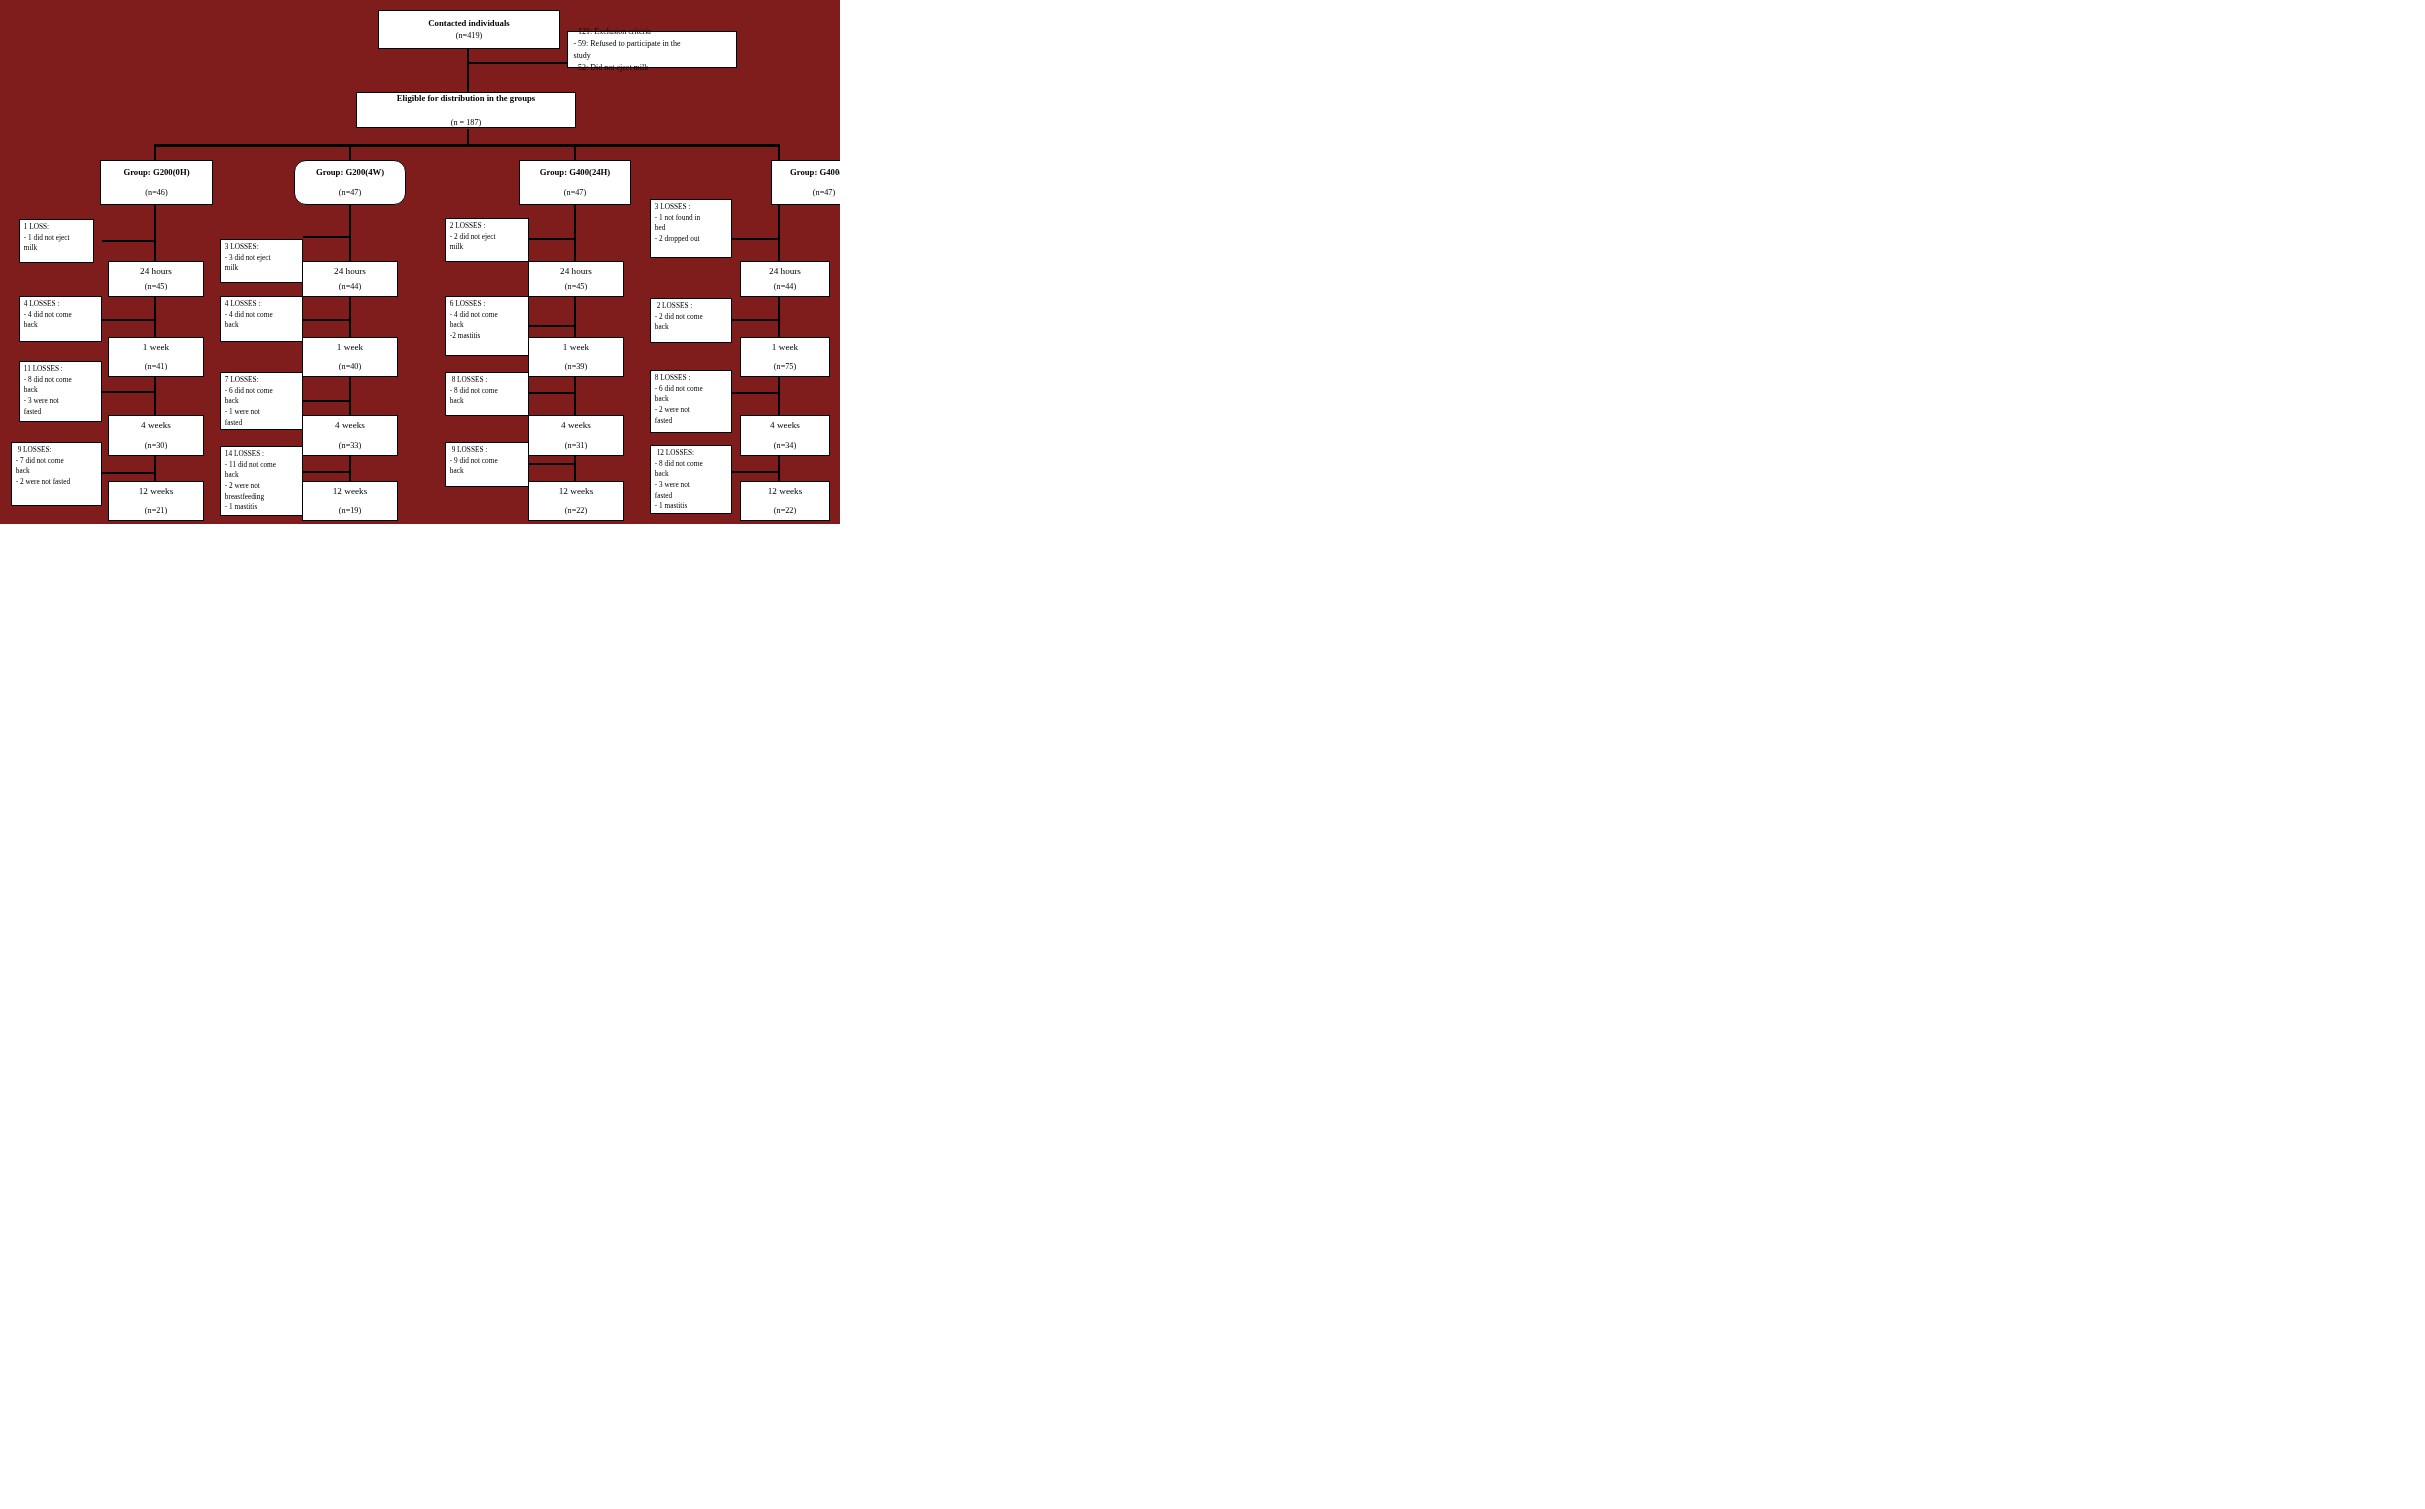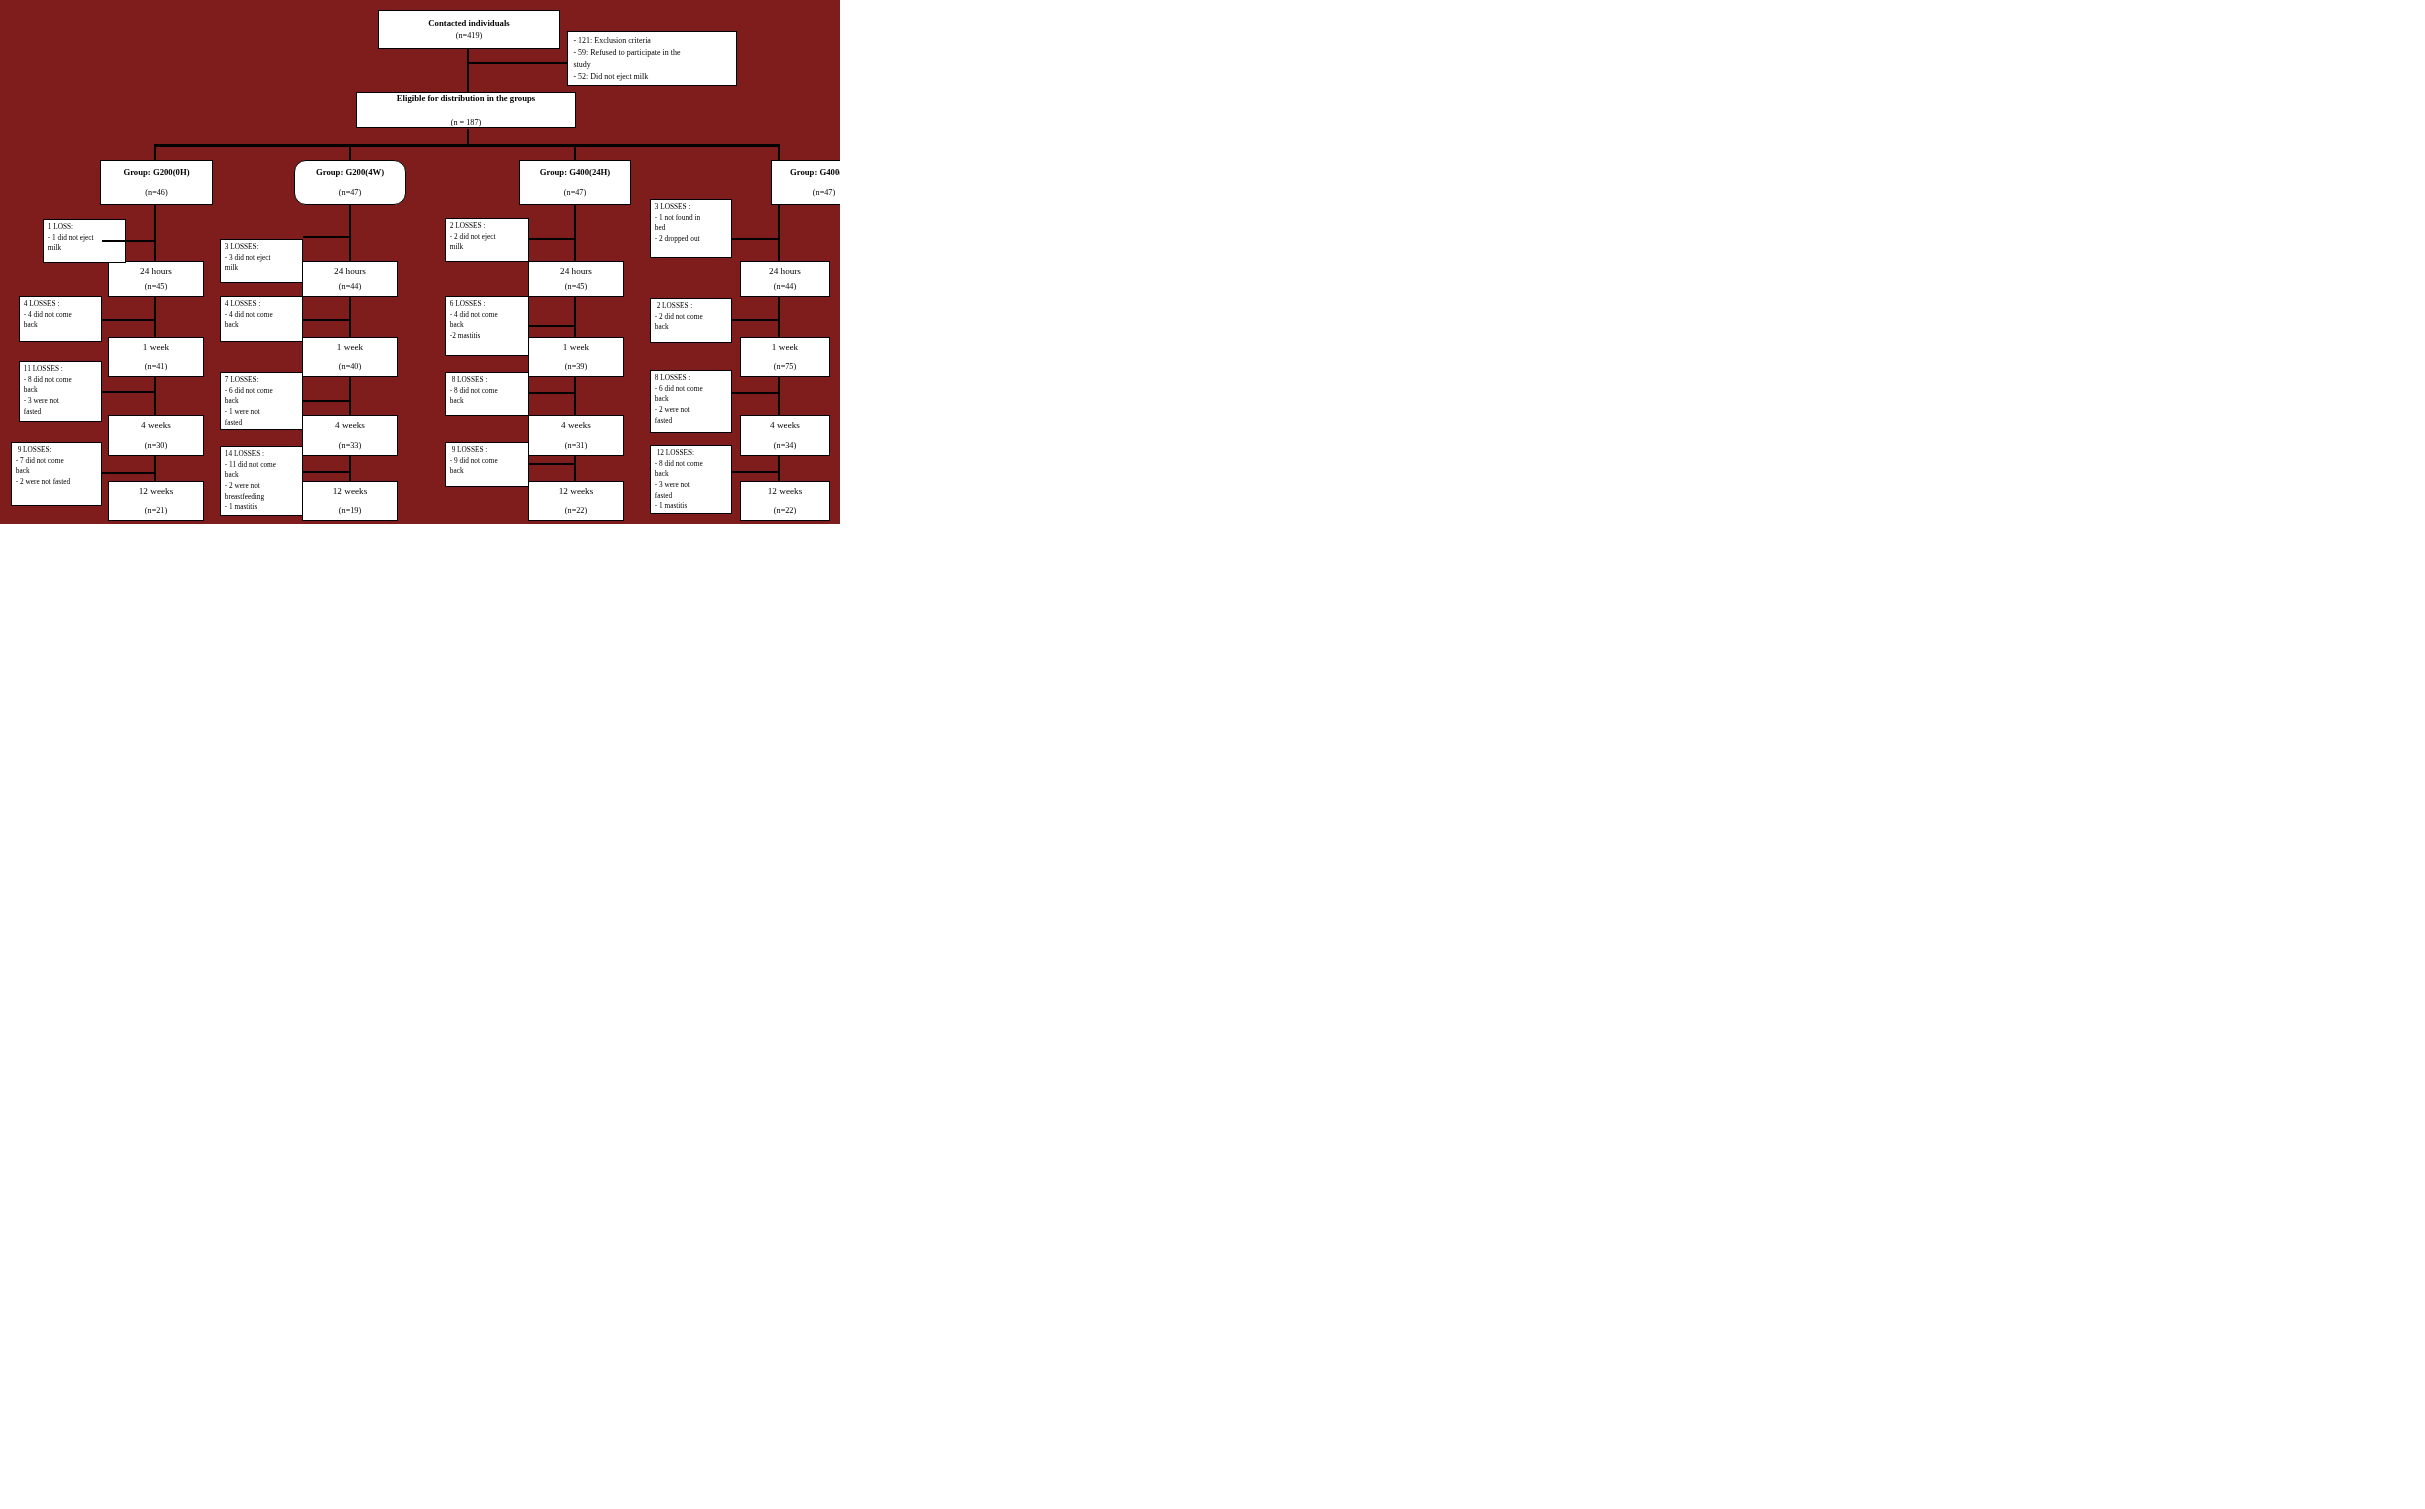--- a/index.html
+++ b/index.html
@@ -52,21 +52,21 @@
 <div class="canvas">
 
   <div class="box center2" style="left:378px;top:9.8px;width:182px;height:39px;">
     <div class="bold-title">Contacted individuals</div>
     <div class="n-text">(n=419)</div>
   </div>
 
   <div class="line" style="left:467px;top:49px;width:2.2px;height:44px;"></div>
   <div class="line" style="left:468px;top:62px;width:100px;height:2.2px;"></div>
 
-  <div class="box reasons-box" style="left:567px;top:31px;width:170px;height:55px;">
+  <div class="box reasons-box" style="left:567px;top:31px;width:170px;height:37px;">
     <div class="reasons-text">- 121: Exclusion criteria
 - 59: Refused to participate in the
 study
 - 52: Did not eject milk</div>
   </div>
 
   <div class="box center2" style="left:356px;top:92px;width:220px;height:36px;gap:2.2px;justify-content:space-between;">
     <div class="bold-title">Eligible for distribution in the groups</div>
     <div class="n-text">(n = 187)</div>
   </div>
@@ -98,21 +98,21 @@
   </div>
   <div class="box spread stage-box" style="left:108px;top:415px;width:96px;height:41px;">
     <div class="stage-label">4 weeks</div>
     <div class="n-text">(n=30)</div>
   </div>
   <div class="box spread stage-box" style="left:108px;top:481px;width:96px;height:40px;">
     <div class="stage-label">12 weeks</div>
     <div class="n-text">(n=21)</div>
   </div>
 
-  <div class="box loss-box" style="left:19px;top:219px;width:83px;height:44px;margin-left:24px;">
+  <div class="box loss-box" style="left:19px;top:219px;width:75px;height:44px;">
     <div class="loss-text">1 LOSS:
 - 1 did not eject
 milk</div>
   </div>
   <div class="line" style="left:102px;top:240px;width:52px;height:2.2px;"></div>
   <div class="box loss-box" style="left:19px;top:296px;width:83px;height:46px;">
     <div class="loss-text">4 LOSSES :
 - 4 did not come
 back</div>
   </div>

